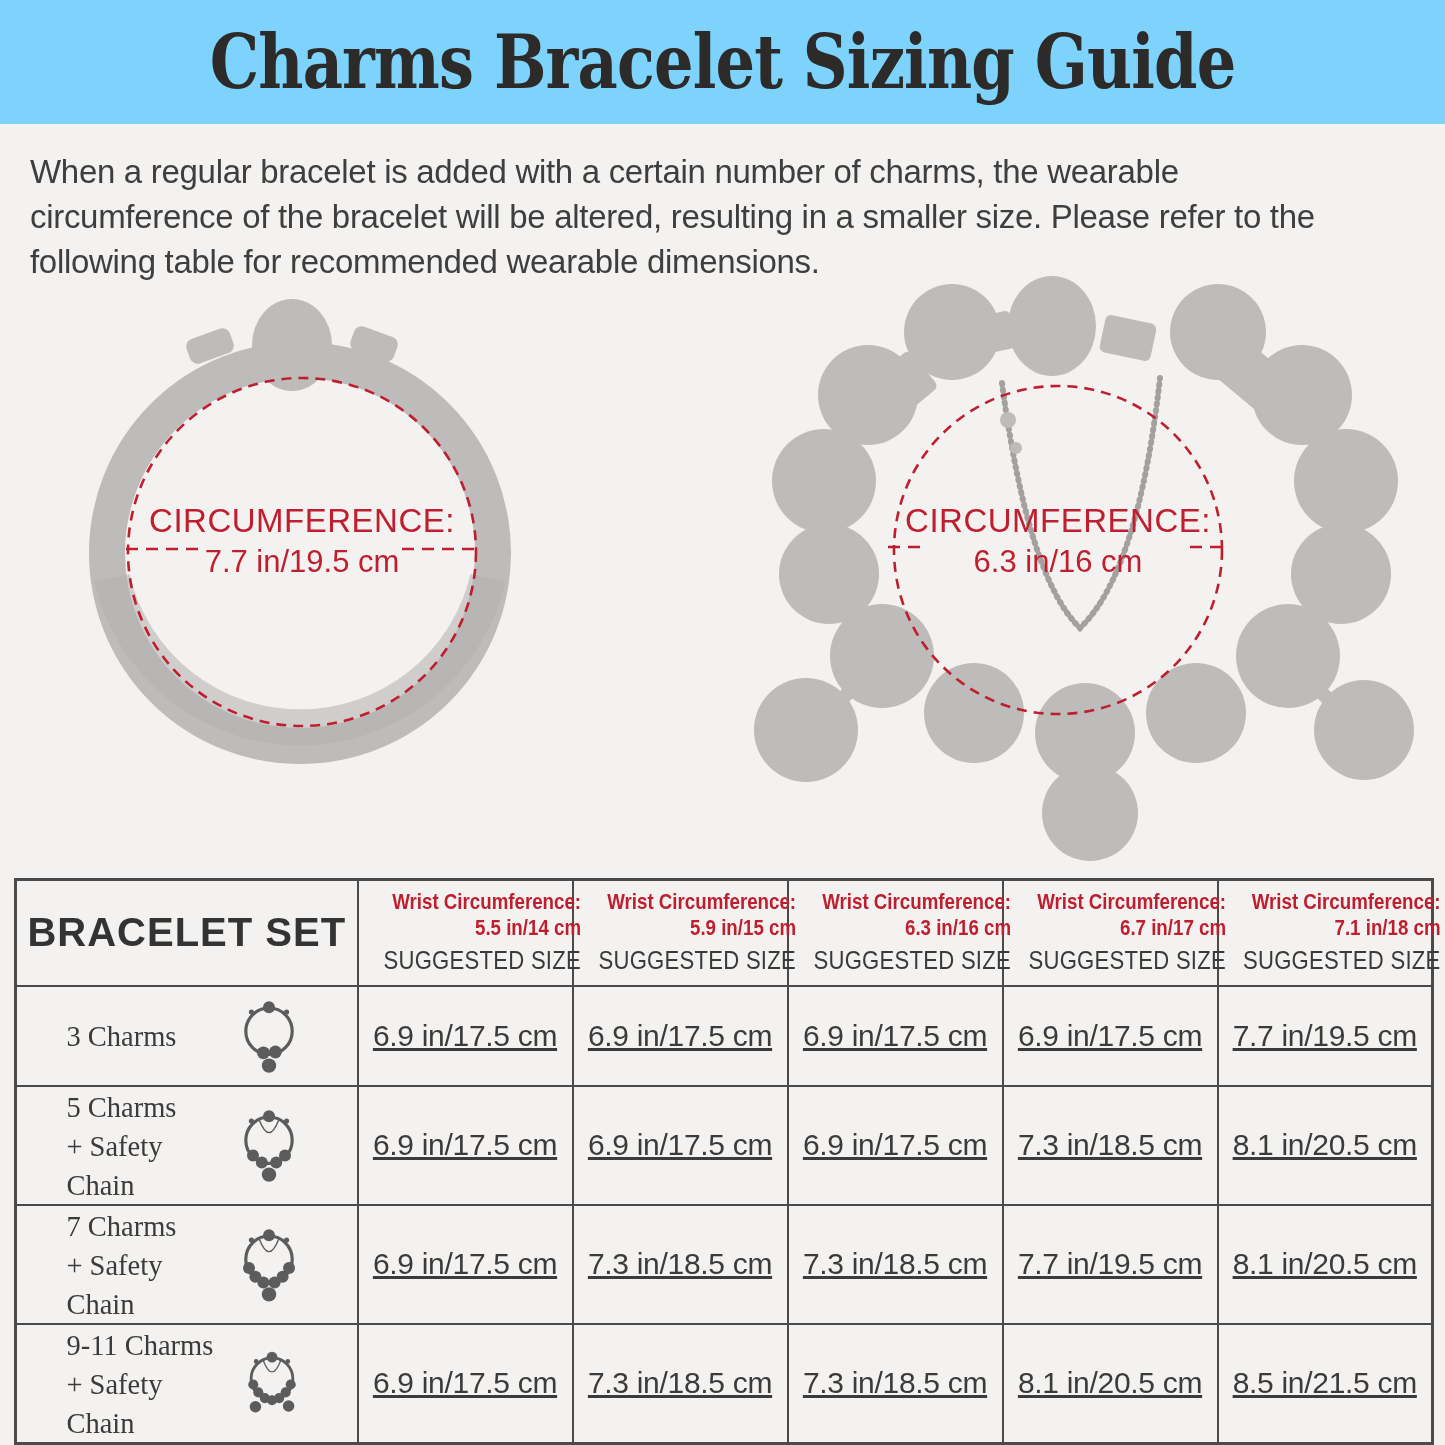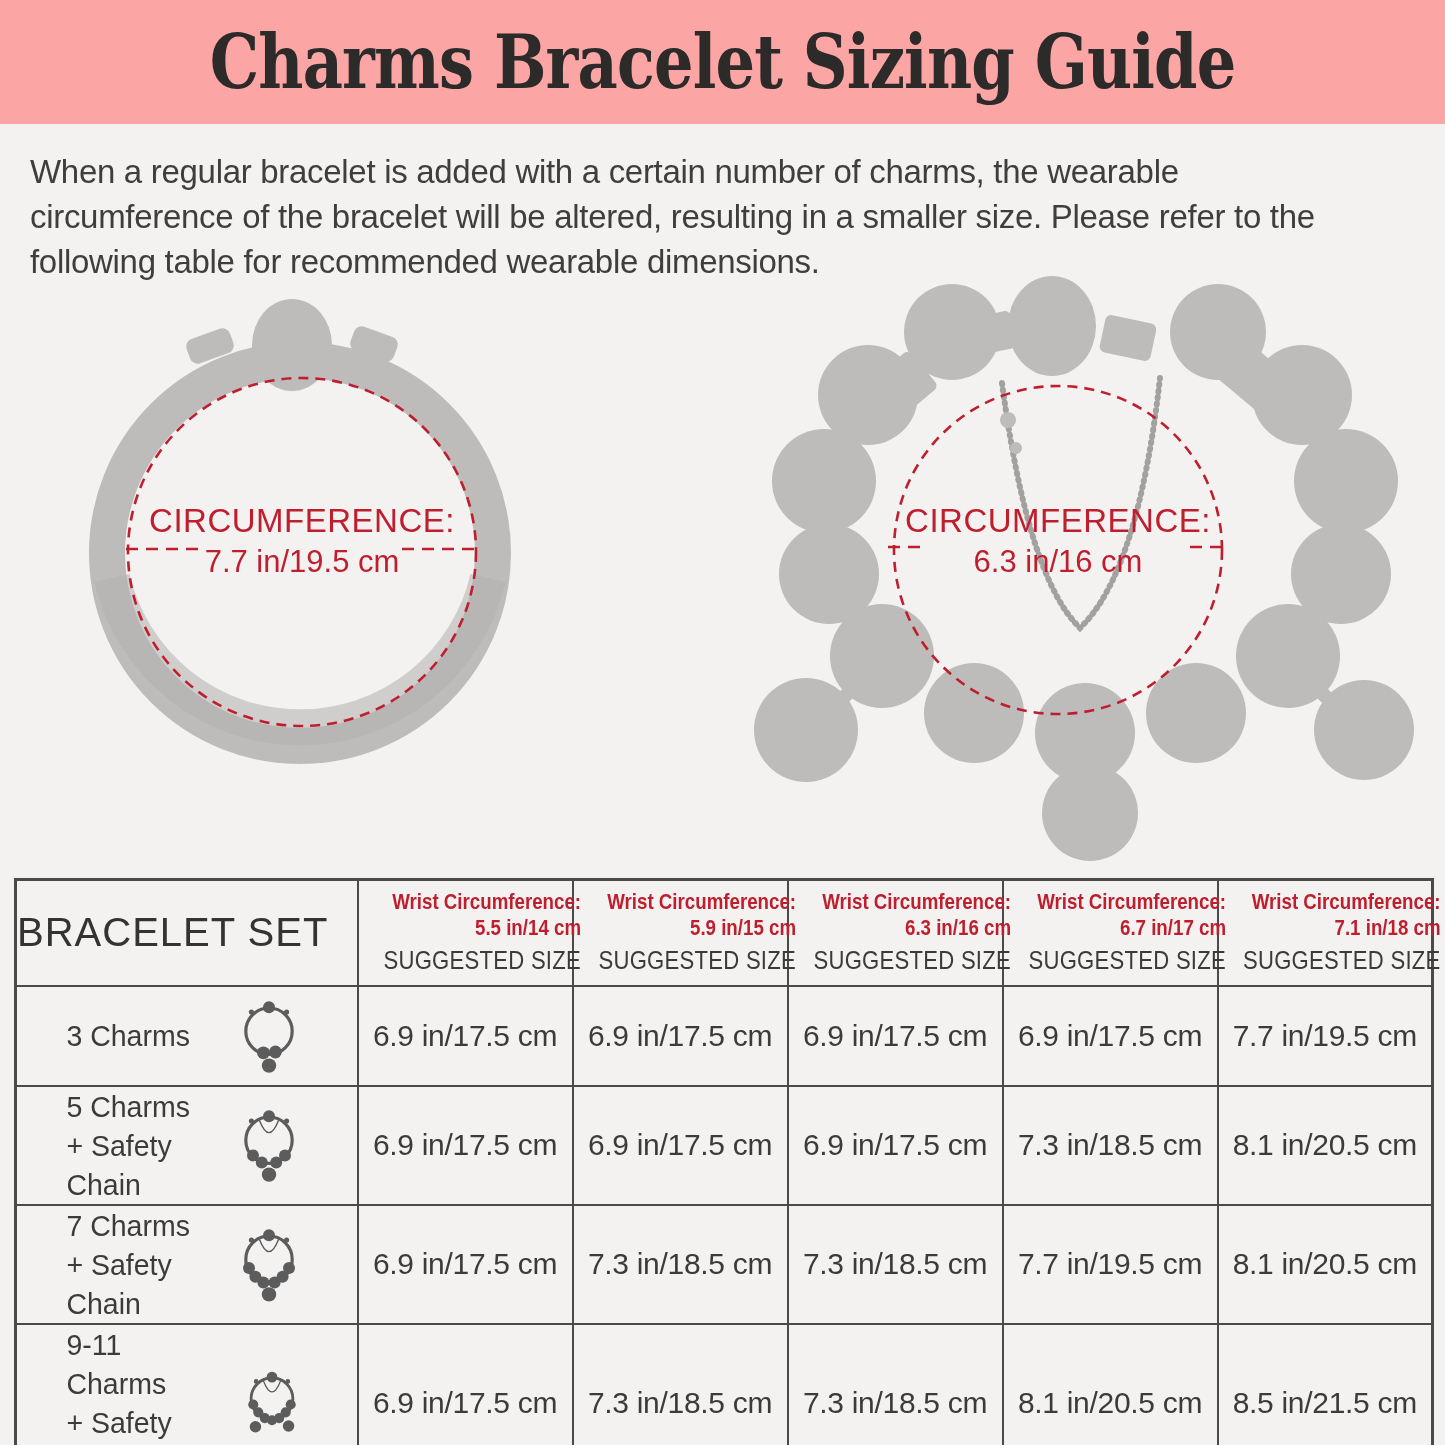--- a/index.html
+++ b/index.html
@@ -5,21 +5,21 @@
   html,body{margin:0;padding:0;}
   body{
     width:1445px;height:1445px;
     background:#f3f2f0;
     font-family:"Liberation Sans", sans-serif;
     position:relative;overflow:hidden;
     color:#3b3b3b;
   }
   
   .masthead{
-    height:124px;background:#fca5a5;
+    height:124px;background:#7dd3fc;
     display:flex;align-items:center;justify-content:center;
   }
   .masthead h1{
     margin:0;
     font-family:"DejaVu Serif", serif;
     font-weight:600;
     font-size:74px;
     color:#2c2b29;
     letter-spacing:-1px;
     transform:scaleX(0.84);
@@ -62,42 +62,43 @@
   }
   table.sizing th, table.sizing td{
     border:2px solid #4a4a4a;
     vertical-align:middle;
     padding:0;
   }
   tr.hh{height:106px;}
   tr.r1{height:100px;} tr.r2{height:100px;} tr.r3{height:96px;}
   tr.r4{height:78px;}
   th.set-h{
-    font-weight:normal;
+    font-weight:bold;
     font-size:40px;
     letter-spacing:1px;
     color:#333;
-    text-align:left;
+    text-align:center;
   }
   th.col-h{text-align:right;font-weight:normal;}
   .condense{
     transform:scaleX(0.85);
     transform-origin:0 50%;
     width:117%;
     padding-left:12px;
   }
   .wrist{display:block;color:#bf1e2e;font-weight:bold;font-size:22px;line-height:1.18;}
   .sug{display:block;color:#3a3a3a;font-size:26px;margin-top:4px;letter-spacing:0.3px;}
   td.val{
     text-align:center;
     font-size:30px;
     color:#3b3b3b;
     letter-spacing:-0.3px;
-  }
-  .set-wrap{display:flex;align-items:center;height:100%;}
+    text-decoration:underline;
+  }
+  .set-wrap{display:flex;align-items:center;height:100%;font-family:Liberation Serif, serif;}
   .set-label{
     flex:1;
     padding-left:52px;
     font-size:30px;
     line-height:1.3;
     color:#3b3b3b;
     transform:scaleX(0.95);
     transform-origin:0 50%;
   }
   .set-label span{display:block;}

